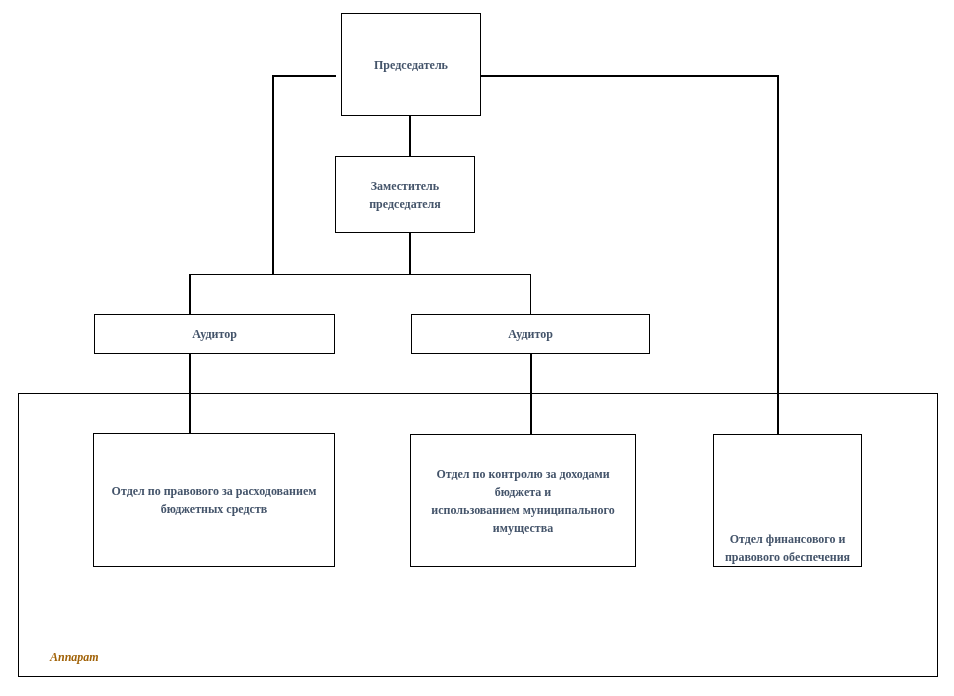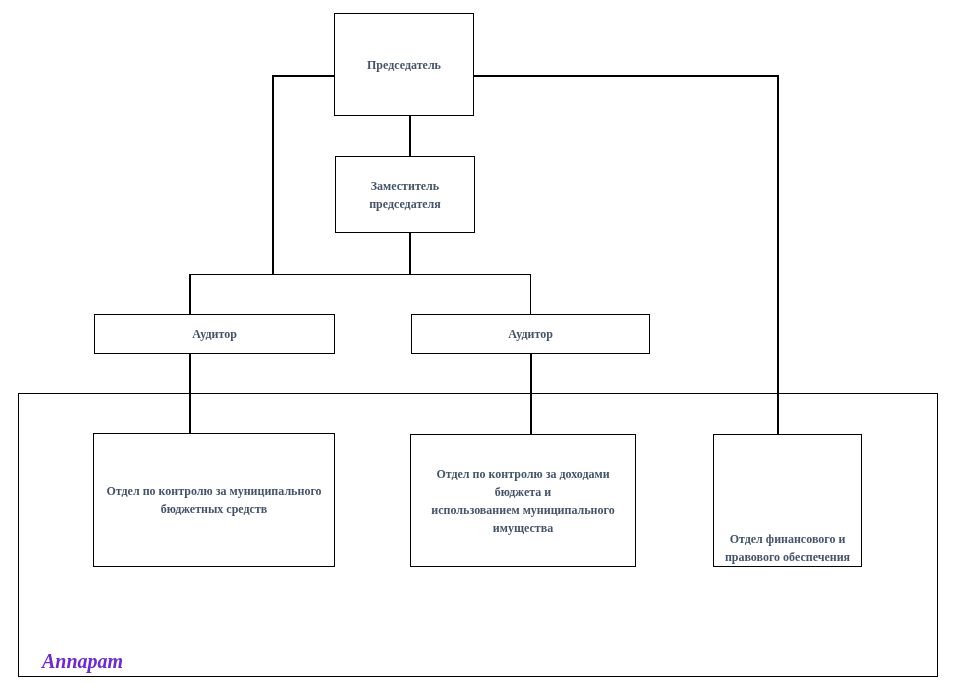--- a/index.html
+++ b/index.html
@@ -40,22 +40,23 @@
   .group {
     position: absolute;
     box-sizing: border-box;
     border: 1.5px solid #000000;
     background: transparent;
   }
   .group-label {
     position: absolute;
     font-weight: bold;
     font-style: italic;
-    font-size: 20px;
-    color: #6d28d9;
+    font-size: 12px;
+    color: #a16207;
+    margin-left: 8px;
   }
 </style>
 </head>
 <body>
 
 <div class="canvas">
 
   <div class="ln" style="left:272px; top:75px; width:64px; height:1.5px;"></div>
   <div class="ln" style="left:272px; top:75px; width:1.5px; height:200px;"></div>
   <div class="ln" style="left:473px; top:75px; width:305px; height:1.5px;"></div>
@@ -64,39 +65,39 @@
   <div class="ln" style="left:409px; top:232px; width:1.5px; height:43px;"></div>
   <div class="ln" style="left:189px; top:273.5px; width:342px; height:1.5px;"></div>
   <div class="ln" style="left:189px; top:274px; width:1.5px; height:41px;"></div>
   <div class="ln" style="left:529.5px; top:274px; width:1.5px; height:41px;"></div>
   <div class="ln" style="left:189px; top:353px; width:1.5px; height:81px;"></div>
   <div class="ln" style="left:530px; top:353px; width:1.5px; height:82px;"></div>
 
   <div class="group" style="left:18px; top:393px; width:920px; height:284px;"></div>
   <div class="group-label" style="left:42px; top:650px;">Аппарат</div>
 
-  <div class="node" style="left:334px; top:13px; width:140px; height:103px;">
+  <div class="node" style="left:341px; top:13px; width:140px; height:103px;">
     <span class="lbl">Председатель</span>
   </div>
 
   <div class="node" style="left:335px; top:156px; width:140px; height:77px;text-align:center;">
     <span class="lbl">Заместитель
 председателя</span>
   </div>
 
   <div class="node" style="left:94px; top:314px; width:241px; height:40px;">
     <span class="lbl">Аудитор</span>
   </div>
 
   <div class="node" style="left:411px; top:314px; width:239px; height:40px;">
     <span class="lbl">Аудитор</span>
   </div>
 
   <div class="node" style="left:93px; top:433px; width:242px; height:134px;">
-    <span class="lbl">Отдел по контролю за муниципального
+    <span class="lbl">Отдел по правового за расходованием
 бюджетных средств</span>
   </div>
 
   <div class="node" style="left:410px; top:434px; width:226px; height:133px;">
     <span class="lbl">Отдел по контролю за доходами бюджета и
 использованием муниципального
 имущества</span>
   </div>
 
   <div class="node" style="left:713px; top:434px; width:149px; height:133px;align-items:flex-end;">

